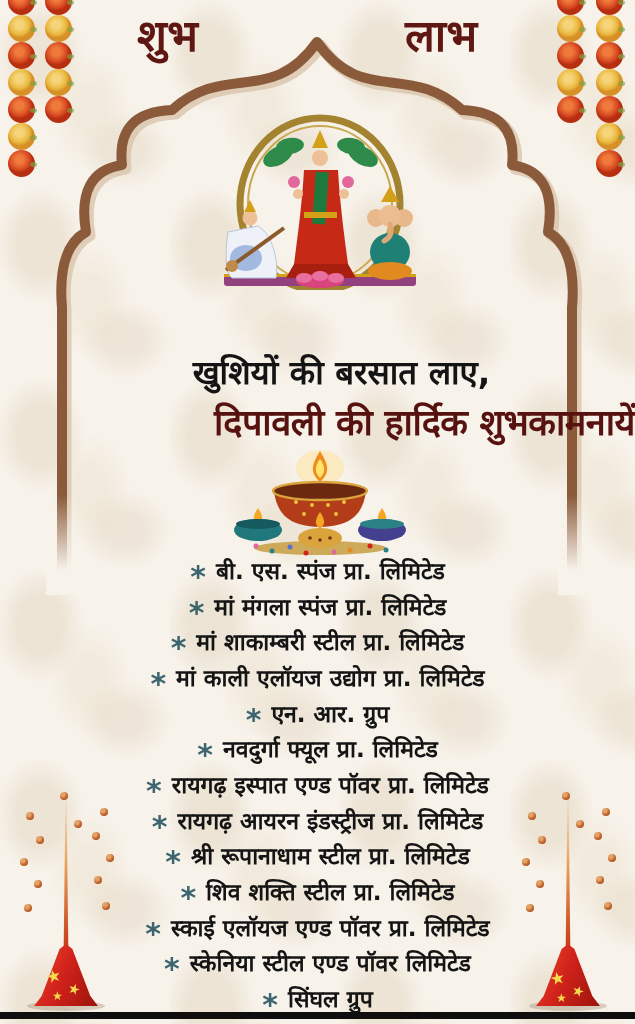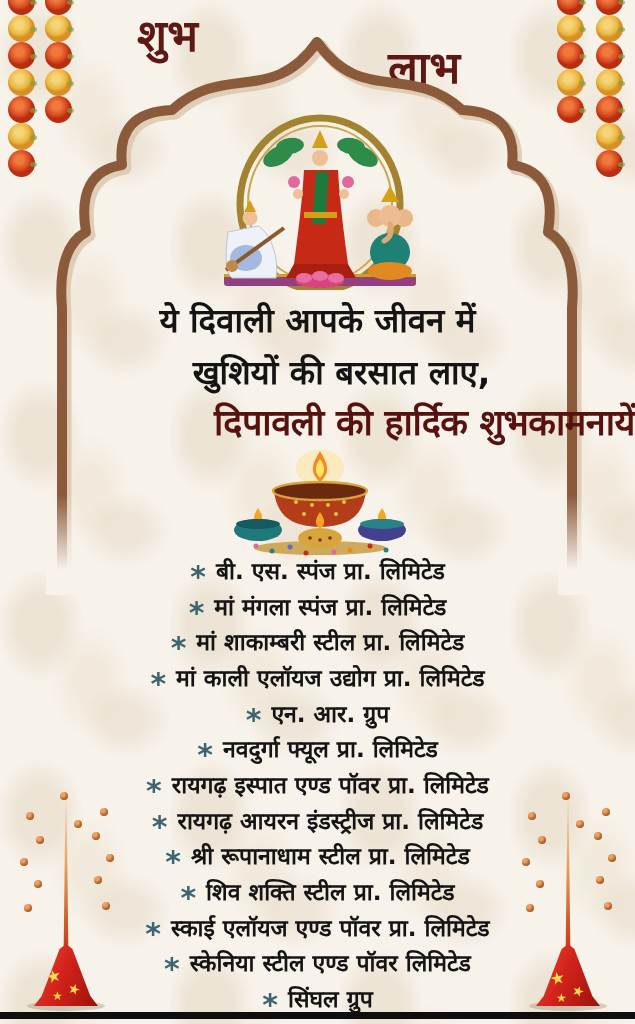--- a/index.html
+++ b/index.html
@@ -21,21 +21,21 @@
       radial-gradient(ellipse 52px 44px at 125px 150px, rgba(226,213,190,.42) 0 20px, rgba(226,213,190,0) 46px),
       radial-gradient(ellipse 40px 56px at 90px 110px, rgba(236,226,206,.5) 0 16px, rgba(236,226,206,0) 40px);
     background-size:170px 190px;
   }
   
   .title{
     position:absolute;top:4px;font-size:44px;font-weight:bold;
     color:var(--title-maroon);letter-spacing:0;
   }
   .title.shubh{left:137px;}
-  .title.labh{left:388px;margin-top:32px;}
+  .title.labh{left:405px;}
   
   .garland{position:absolute;top:-12px;width:30px;}
   .flower{width:27px;height:27px;border-radius:50%;margin-bottom:0;position:relative;}
   .flower.fo{background:radial-gradient(circle at 42% 36%, #ef7a3c 0 4px, var(--marigold-orange) 10px, var(--marigold-red) 13px);}
   .flower.fy{background:radial-gradient(circle at 42% 36%, #f6d47a 0 4px, var(--marigold-yellow) 10px, var(--marigold-gold) 13px);}
   .flower::after{content:"";position:absolute;width:7px;height:5px;border-radius:50%;
     background:#7fa245;right:-2px;top:12px;opacity:.7;}
   
   .arch-svg{position:absolute;left:0;top:0;}
   .fade{position:absolute;width:30px;height:100px;top:495px;
@@ -172,21 +172,20 @@
       <polygon points="114,36 130,36 122,18" fill="#d4a017"></polygon>
       <g>
         <ellipse cx="122" cy="169" rx="24" ry="7" fill="#d8447c"></ellipse>
         <ellipse cx="106" cy="166" rx="8" ry="5" fill="#e86f9f"></ellipse>
         <ellipse cx="122" cy="164" rx="8" ry="5" fill="#e86f9f"></ellipse>
         <ellipse cx="138" cy="166" rx="8" ry="5" fill="#e86f9f"></ellipse>
       </g>
     </g>
   </svg>
 
-  <div class="greet l1">ये दिवाली आपके जीवन में</div>
   <div class="greet l2">खुशियों की बरसात लाए,</div>
   <div class="greet heading">दिपावली की हार्दिक शुभकामनायें</div>
 
   <svg width="180" height="108" viewBox="0 0 180 108" style="position:absolute;left:230px;top:450px">
     <ellipse cx="90" cy="18" rx="24" ry="18" fill="#ffdf8e" opacity=".45"></ellipse>
     <ellipse cx="90" cy="98" rx="66" ry="7" fill="#c9a24a" opacity=".9"></ellipse>
     <g>
       <circle cx="26" cy="96" r="2.5" fill="#e2679d"></circle>
         <circle cx="42" cy="101" r="2.5" fill="#2a8186"></circle>
       <circle cx="60" cy="97" r="2.5" fill="#5a6fd4"></circle>

